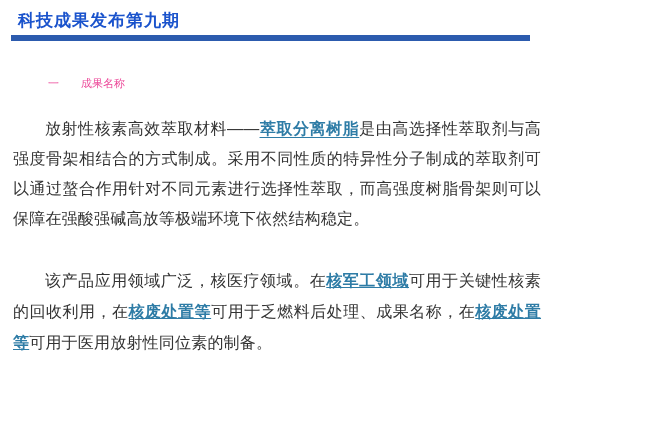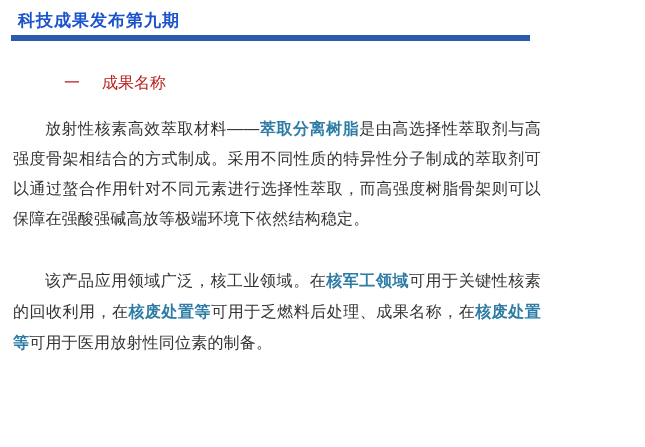--- a/index.html
+++ b/index.html
@@ -23,23 +23,23 @@
     letter-spacing: 1px;
   }
   .title-bar {
     height: 6px;
     background: #2c5bae;
     margin: 3px 21px 0 11px;
   }
 
   
   .section-heading {
-    margin-left: 64px;
-    color: #b91c1c;
-    font-size: 16px;
+    margin-left: 48px;
+    color: #ec4899;
+    font-size: 11px;
     line-height: 20px;
   }
   .section-heading .sec-label { margin-left: 22px; }
   .section-heading.s1 { margin-top: 32px; }
   .section-heading.s2 { margin-top: 28px; }
 
   
   .achievement-name {
     margin: 11px 0 0 60px;
     font-size: 16px;
@@ -57,20 +57,21 @@
     text-indent: 2em;
     text-align: justify;
     letter-spacing: 0.2px;
   }
   .body-para.intro { margin-top: 21px; }
   .body-para.application { margin-top: 31px; line-height: 31px; }
 
   .term {
     color: #2e7ca6;
     font-weight: bold;
+    text-decoration: underline;
   }
   .term-underline {
     text-decoration-color: #2e7ca6;
     text-underline-offset: 3px;
   }
 </style>
 </head>
 <body>
 
 <div class="page">
@@ -79,15 +80,15 @@
     <h1 class="doc-title">科技成果发布第九期</h1>
     <div class="title-bar"></div>
   </div>
 
   <div class="section-heading s1"><span class="sec-num">一</span><span class="sec-label">成果名称</span></div>
 
 
 
   <p class="body-para intro"><span>放射性核素高效萃取材料——</span><span class="term term-underline">萃取分离树脂</span><span>是由高选择性萃取剂与高强度骨架相结合的方式制成。采用不同性质的特异性分子制成的萃取剂可以通过螯合作用针对不同元素进行选择性萃取，而高强度树脂骨架则可以保障在强酸强碱高放等极端环境下依然结构稳定。</span></p>
 
-  <p class="body-para application"><span>该产品应用领域广泛，核工业领域。在</span><span class="term">核军工领域</span><span>可用于关键性核素的回收利用，在</span><span class="term">核废处置等</span><span>可用于乏燃料后处理、成果名称，在</span><span class="term">核废处置等</span><span>可用于医用放射性同位素的制备。</span></p>
+  <p class="body-para application"><span>该产品应用领域广泛，核医疗领域。在</span><span class="term">核军工领域</span><span>可用于关键性核素的回收利用，在</span><span class="term">核废处置等</span><span>可用于乏燃料后处理、成果名称，在</span><span class="term">核废处置等</span><span>可用于医用放射性同位素的制备。</span></p>
 
 </div>
 
 </body></html>

